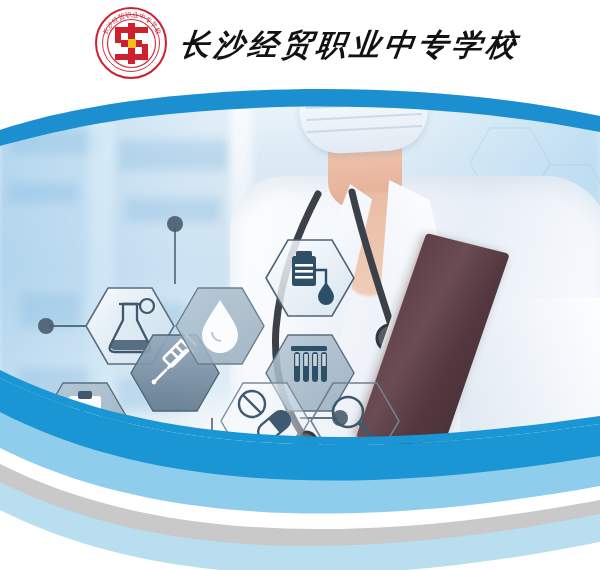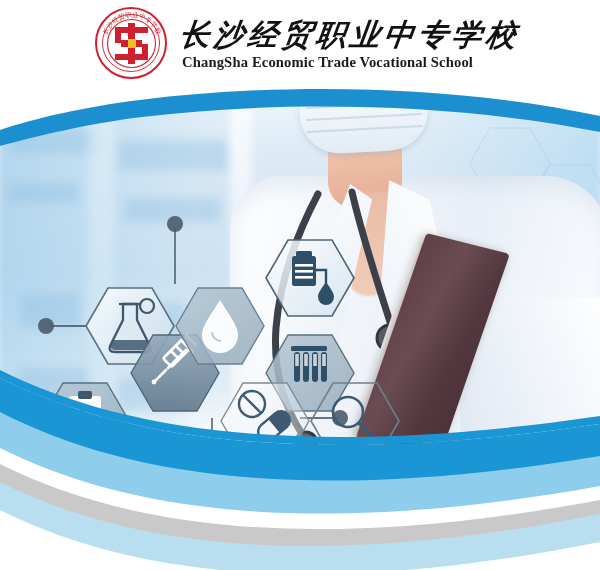--- a/index.html
+++ b/index.html
@@ -337,21 +337,20 @@
             <rect x="22" y="5" width="7" height="16"></rect>
             <rect x="22" y="30" width="7" height="16"></rect>
             <rect x="15" y="22" width="21" height="7"></rect>
           </g>
           <rect x="22" y="21" width="8" height="9" fill="#f0c020"></rect>
         </svg>
       </div>
 
       <div class="titles">
         <div id="title-cn">长沙经贸职业中专学校</div>
-        <div id="title-en">ChangSha Economic Trade Vocational School</div>
       </div>
 
     </div>
   </div>
 
   <div id="banner">
 
     <div id="photo">
 
       <div class="bg-base"></div>

